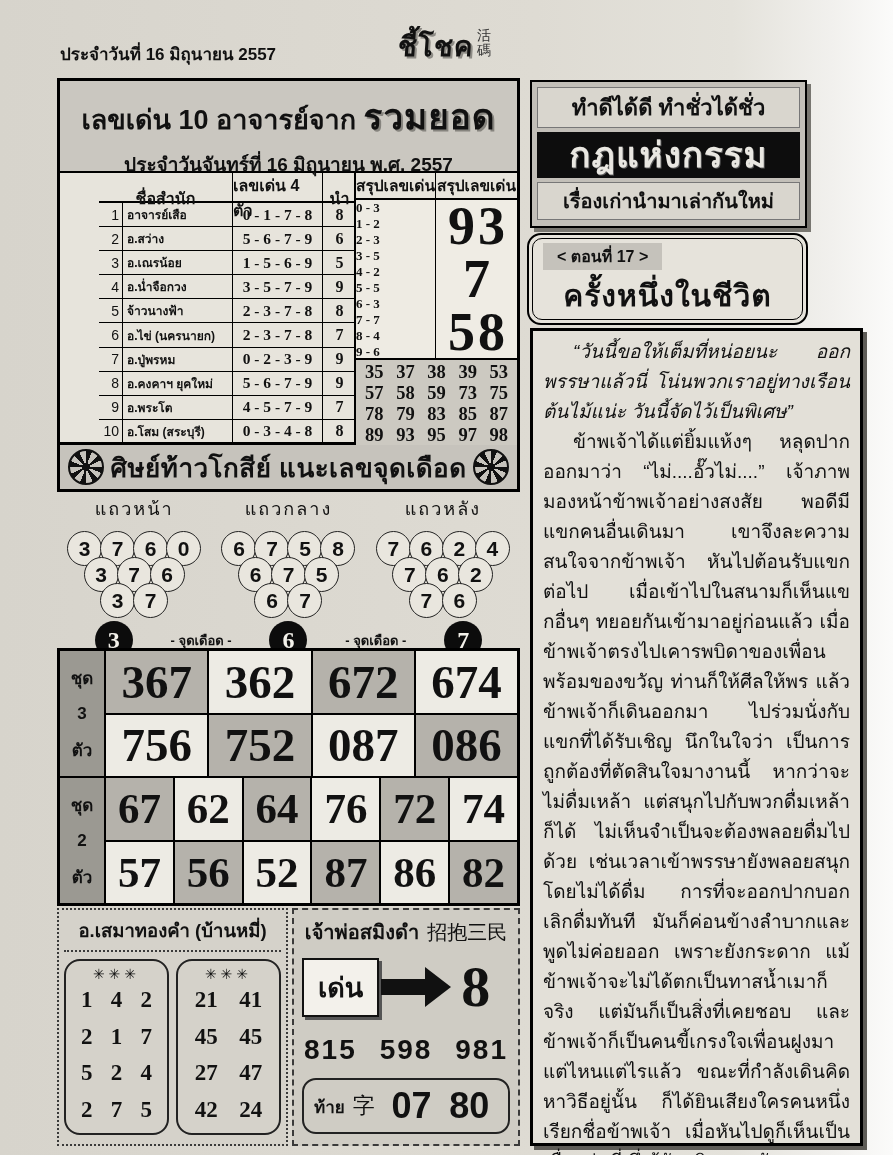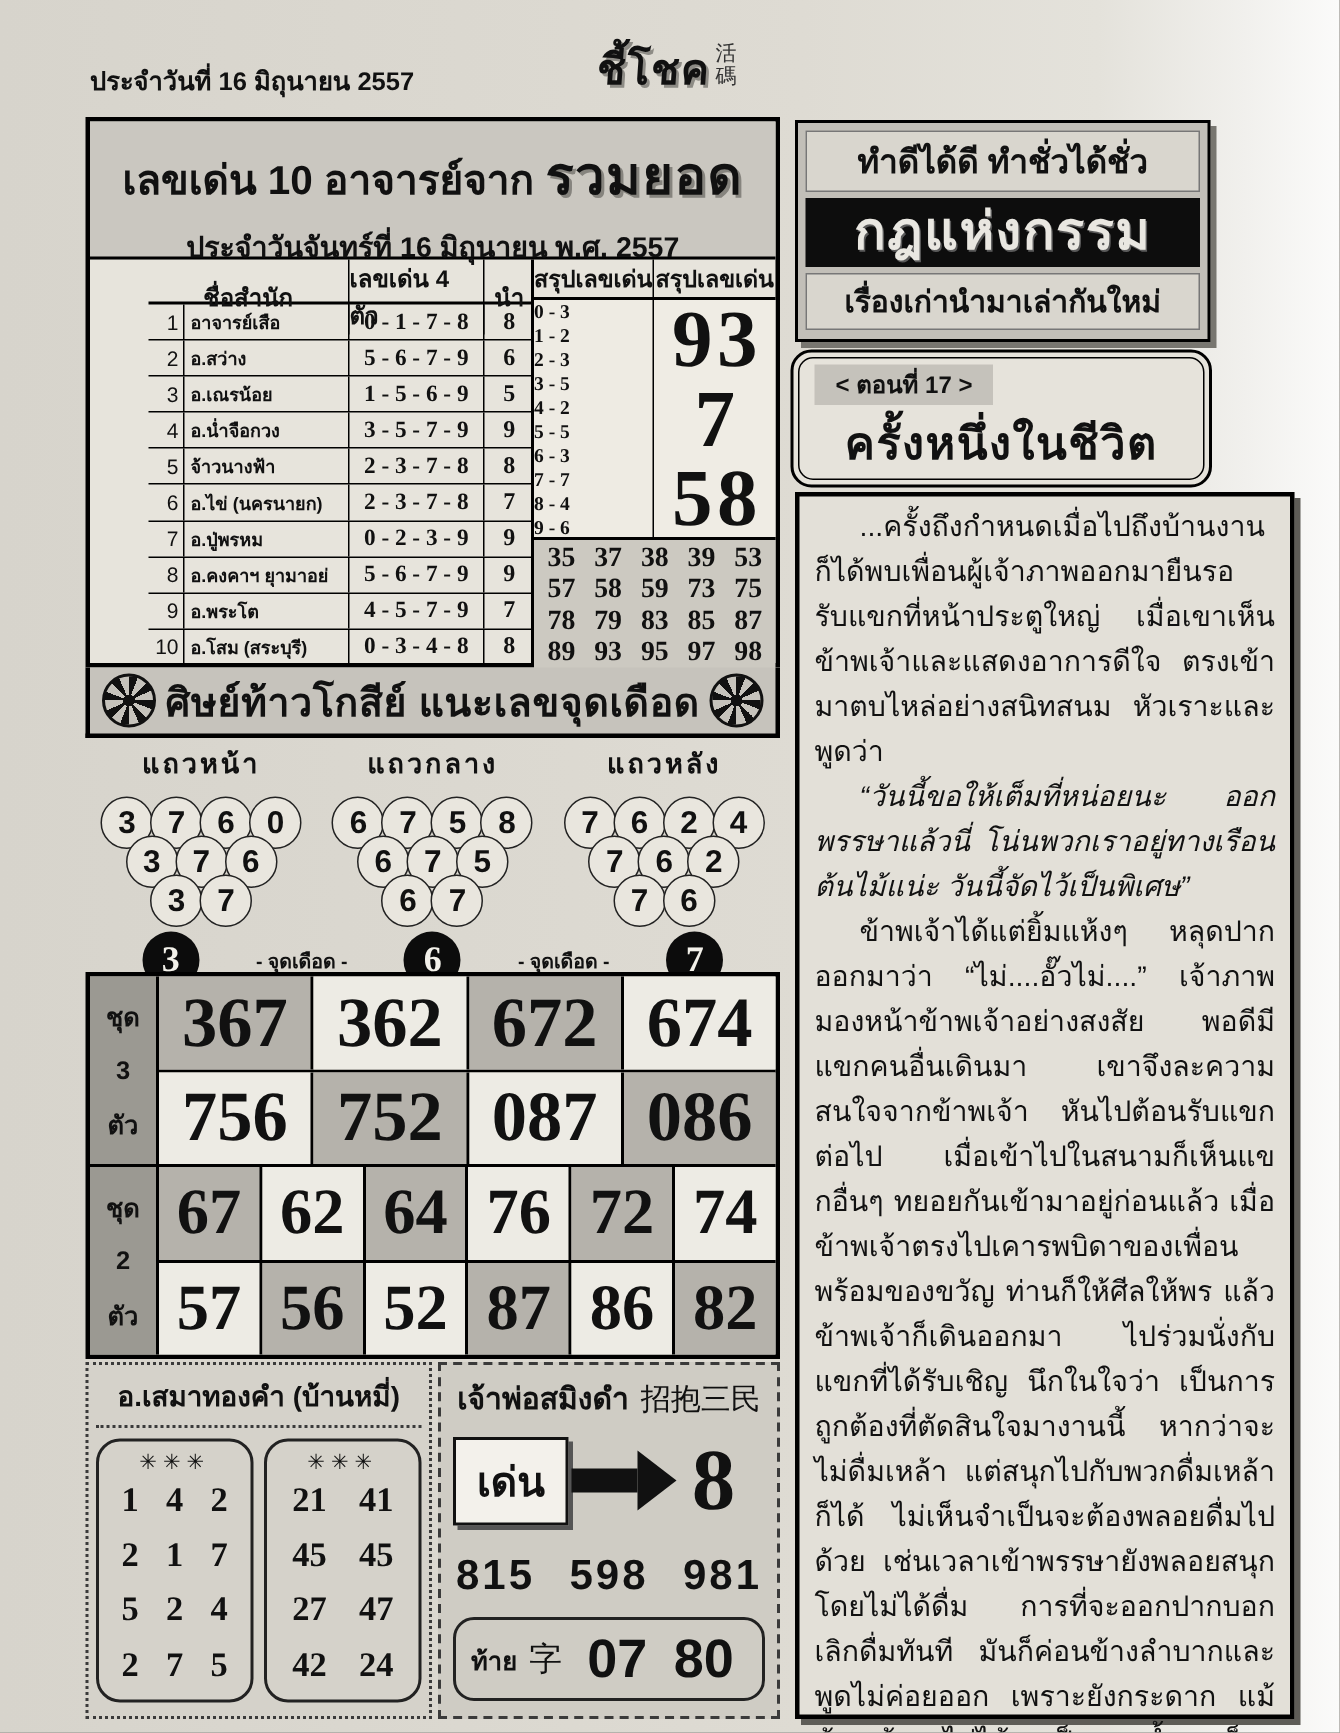--- a/index.html
+++ b/index.html
@@ -56,21 +56,21 @@
   .banner { left:57px; top:445px; width:463px; height:47px; border:3px solid #000; border-top:none;
             background:#c6c3bc; display:flex; align-items:center; justify-content:space-between; padding:0 8px; }
   .pinwheel { width:36px; height:36px; border-radius:50%; border:2px solid #111;
               background: radial-gradient(circle,#111 0 4px,transparent 4px),
                           repeating-conic-gradient(#111 0 21deg,rgba(0,0,0,0) 21deg 45deg); }
   .banner .txt { font-size:26px; font-weight:900; letter-spacing:0.5px; }
 
   
   .hotsec { left:57px; top:494px; width:463px; }
   .hot-heads { display:flex; }
-  .hot-heads span { flex:1; text-align:center; font-size:18px; font-weight:700; letter-spacing:2px; }
+  .hot-heads span { flex:1; text-align:center; font-size:18px; font-weight:400; letter-spacing:2px; }
   .tri-wrap { display:flex; margin-top:8px; }
   .tri { flex:1; display:flex; flex-direction:column; align-items:center; }
   .circle-row { display:flex; justify-content:center; }
   .circle-row + .circle-row { margin-top:-9px; }
   .circle-row span { width:35px; height:35px; border:1.5px solid #222; border-radius:50%; background:#e9e6de;
                      display:flex; align-items:center; justify-content:center;
                      font-weight:700; font-size:21px; margin:0 -1px; }
   .hot-line { display:flex; align-items:center; margin-top:3px; }
   .hotwrap { width:154px; text-align:center; }
   .hotnum { display:inline-flex; width:38px; height:38px; border-radius:50%; background:#0c0c0c; color:#f3f1ea;
@@ -206,21 +206,21 @@
             <span>7</span>
         </div>
         <div class="agent-row">
           <span>7</span>
             <span>อ.ปู่พรหม</span>
             <span>0 - 2 - 3 - 9</span>
             <span>9</span>
         </div>
         <div class="agent-row">
           <span>8</span>
-            <span>อ.คงคาฯ ยุามาอย่</span>
+            <span>อ.คงคาฯ ยุคใหม่</span>
             <span>5 - 6 - 7 - 9</span>
             <span>9</span>
         </div>
         <div class="agent-row">
           <span>9</span>
             <span>อ.พระโต</span>
             <span>4 - 5 - 7 - 9</span>
             <span>7</span>
         </div>
         <div class="agent-row">
@@ -498,19 +498,18 @@
   </div>
 
   <div class="abs epibox">
     <div class="epi-inner">
       <span class="epi-chip">&lt; ตอนที่ 17 &gt;</span>
       <div class="epi-title">ครั้งหนึ่งในชีวิต</div>
     </div>
   </div>
 
   <div class="abs article">
-    <p>...ครั้งถึงกำหนดเมื่อไปถึงบ้านงาน ก็ได้พบเพื่อนผู้เจ้าภาพออกมายืนรอรับแขกที่หน้าประตูใหญ่ เมื่อเขาเห็นข้าพเจ้าและแสดงอาการดีใจ ตรงเข้ามาตบไหล่อย่างสนิทสนม หัวเราะและพูดว่า</p>
     <p class="quote">“วันนี้ขอให้เต็มที่หน่อยนะ ออกพรรษาแล้วนี่ โน่นพวกเราอยู่ทางเรือนต้นไม้แน่ะ วันนี้จัดไว้เป็นพิเศษ”</p>
     <p>ข้าพเจ้าได้แต่ยิ้มแห้งๆ หลุดปากออกมาว่า “ไม่....อั๊วไม่....” เจ้าภาพมองหน้าข้าพเจ้าอย่างสงสัย พอดีมีแขกคนอื่นเดินมา เขาจึงละความสนใจจากข้าพเจ้า หันไปต้อนรับแขกต่อไป เมื่อเข้าไปในสนามก็เห็นแขกอื่นๆ ทยอยกันเข้ามาอยู่ก่อนแล้ว เมื่อข้าพเจ้าตรงไปเคารพบิดาของเพื่อนพร้อมของขวัญ ท่านก็ให้ศีลให้พร แล้วข้าพเจ้าก็เดินออกมา ไปร่วมนั่งกับแขกที่ได้รับเชิญ นึกในใจว่า เป็นการถูกต้องที่ตัดสินใจมางานนี้ หากว่าจะไม่ดื่มเหล้า แต่สนุกไปกับพวกดื่มเหล้าก็ได้ ไม่เห็นจำเป็นจะต้องพลอยดื่มไปด้วย เช่นเวลาเข้าพรรษายังพลอยสนุกโดยไม่ได้ดื่ม การที่จะออกปากบอกเลิกดื่มทันที มันก็ค่อนข้างลำบากและพูดไม่ค่อยออก เพราะยังกระดาก แม้ข้าพเจ้าจะไม่ได้ตกเป็นทาสน้ำเมาก็จริง แต่มันก็เป็นสิ่งที่เคยชอบ และข้าพเจ้าก็เป็นคนขี้เกรงใจเพื่อนฝูงมาแต่ไหนแต่ไรแล้ว ขณะที่กำลังเดินคิดหาวิธีอยู่นั้น ก็ได้ยินเสียงใครคนหนึ่งเรียกชื่อข้าพเจ้า เมื่อหันไปดูก็เห็นเป็นเพื่อนรุ่นพี่ ซึ่งรู้จักสนิทสนมกันมาก...</p>
 
   </div>
 
 </div>
 
 </body></html>

